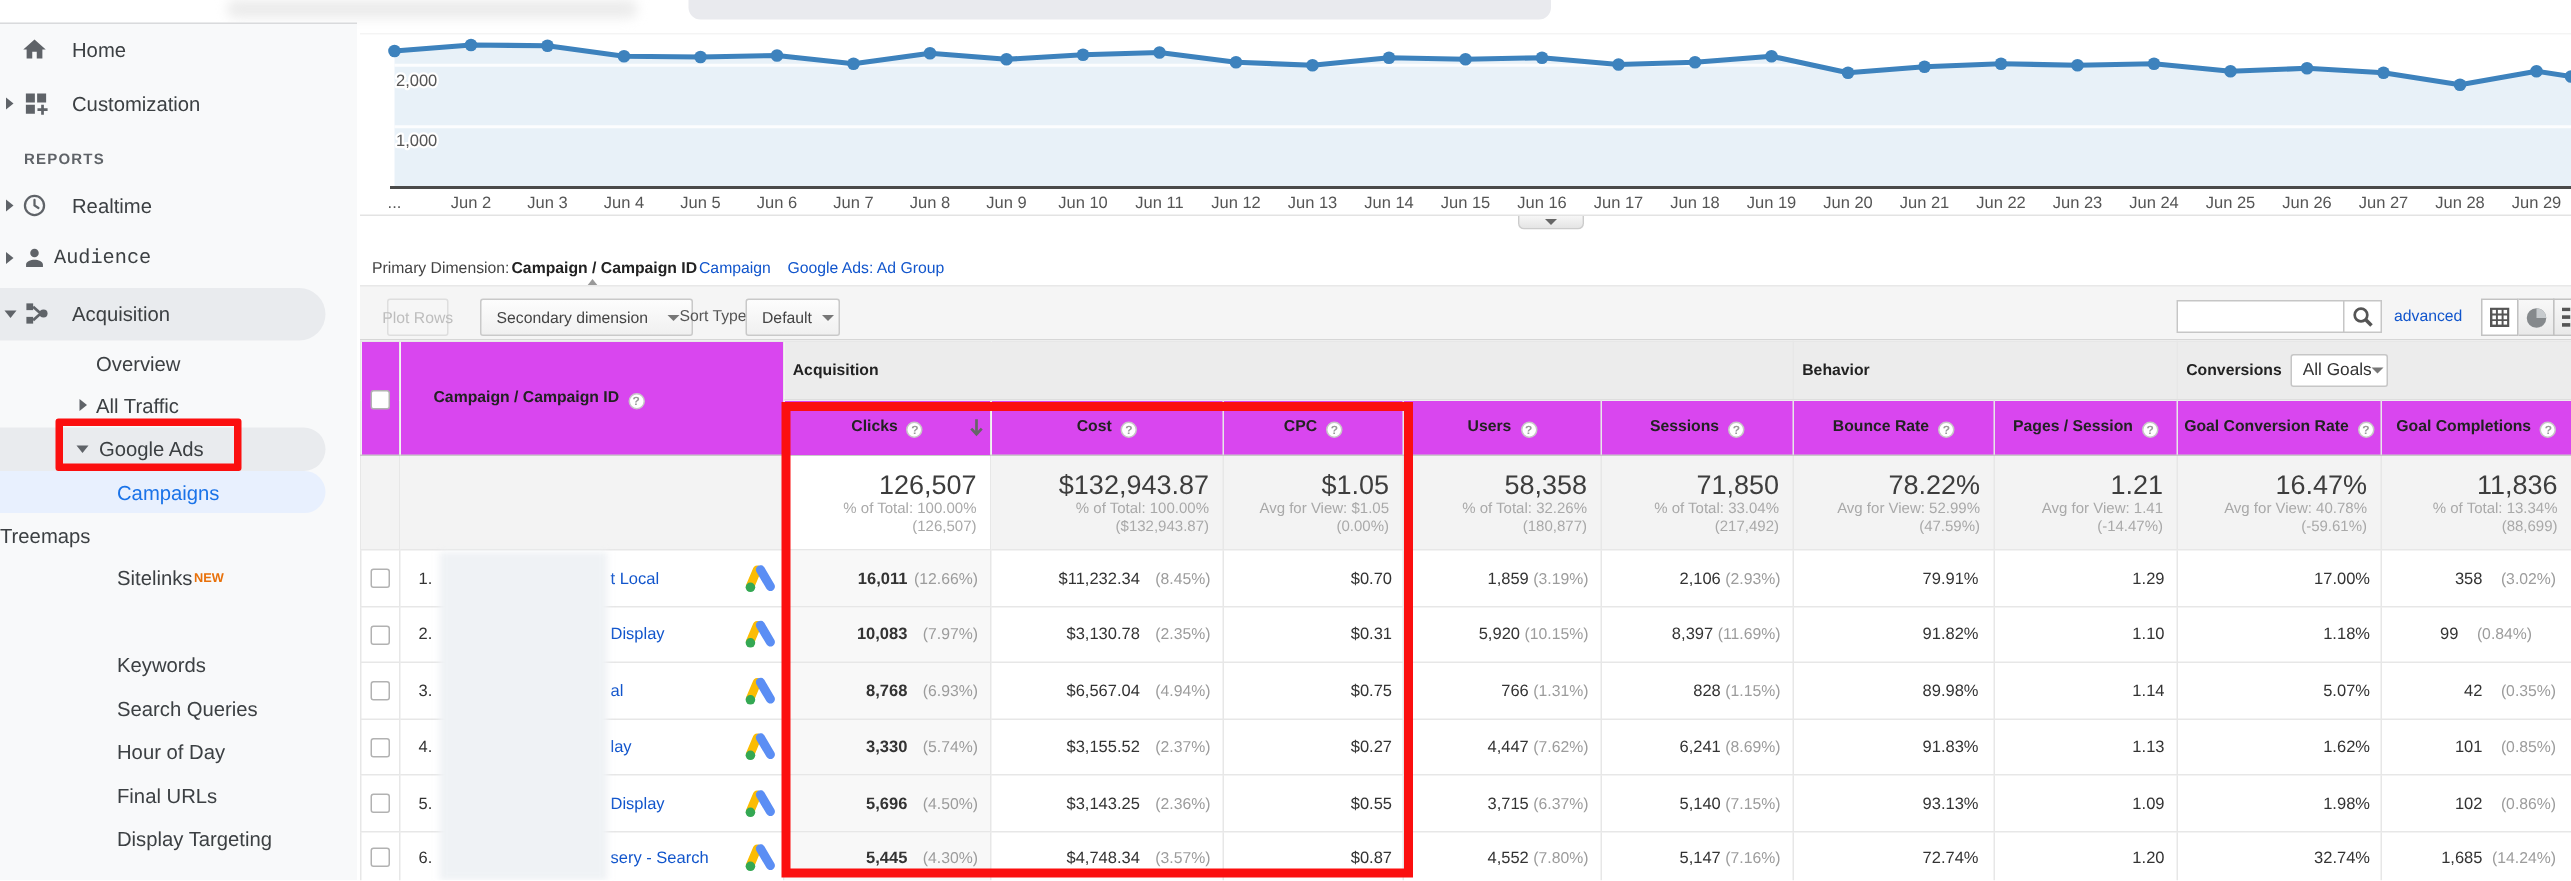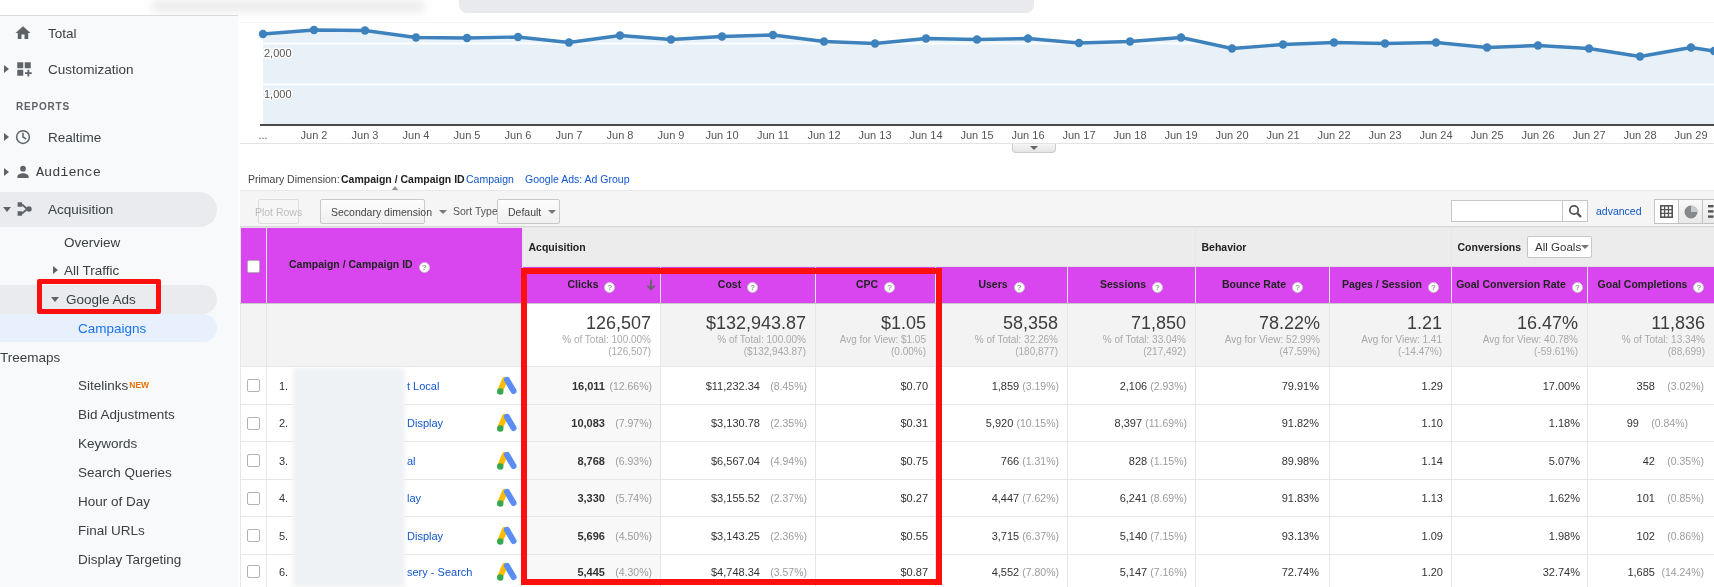--- a/index.html
+++ b/index.html
@@ -23,21 +23,21 @@
 
   
   .pd { font-size:10.5px; color:#444; }
   .lnk { color:#1155cc; }
 
   
   #tbar { left:240px; top:190px; width:1474px; height:37px; background:#f5f5f5; border-top:1px solid #e8e8e8; border-bottom:1px solid #d6d6d6; }
   .btn { position:absolute; height:25px; border:1px solid #c9c9c9; border-radius:2px; background:linear-gradient(#fdfdfd,#f0f0f0); font-size:10.5px; color:#444; display:flex; align-items:center; justify-content:center; white-space:nowrap; }
   .btn .cd { width:0; height:0; border-top:4px solid #777; border-left:4px solid transparent; border-right:4px solid transparent; margin-left:7px; }
   #plotrows { left:18px; top:8px; width:41px; background:#f6f6f6; border-color:#dedede; color:#bdbdbd; }
-  #secdim { left:80px; top:8px; width:105px; justify-content:space-between; padding:0 8px 0 10px; }
+  #secdim { left:80px; top:8px; width:142px; justify-content:space-between; padding:0 8px 0 10px; }
   #sortlab { position:absolute; left:213px; top:14px; font-size:10.5px; color:#555; }
   #defbtn { left:257px; top:8px; width:63px; justify-content:space-between; padding:0 8px 0 10px; }
   #srch { left:1211px; top:9px; width:112px; height:22px; border:1px solid #c6c6c6; background:#fff; }
   #srchbtn { left:1322px; top:9px; width:26px; height:22px; border:1px solid #c6c6c6; background:#fff; display:flex; align-items:center; justify-content:center; }
   #adv { position:absolute; left:1356px; top:14px; font-size:10.5px; color:#1155cc; }
   .vbtn { position:absolute; top:8px; width:25px; height:25px; border:1px solid #c2c2c2; display:flex; align-items:center; justify-content:center; }
 
   
   #tbl { position:absolute; left:240px; top:227px; border-collapse:collapse; table-layout:fixed; width:1475px; background:#fff; }
   #tbl td, #tbl th { border:1px solid #e7e7e7; overflow:hidden; white-space:nowrap; }
@@ -69,21 +69,21 @@
 
   <div class="abs" id="side"></div>
   <div class="abs pill" style="top:192px;width:217px;height:35px;border-radius:0 18px 18px 0;background:#e9ebee;"></div>
   <div class="abs pill" style="top:285px;width:217px;height:29px;border-radius:0 15px 15px 0;background:#e9ebee;"></div>
   <div class="abs pill" style="top:314px;width:217px;height:28px;border-radius:0 14px 14px 0;background:#e8f0fe;"></div>
 
   <div class="sitem" style="top:21px;height:24px;">
     <svg class="sic" viewBox="0 0 24 24" fill="#5f6368">
         <path d="M10 20v-6h4v6h5v-8h3L12 3 2 12h3v8z"></path>
       </svg>
-    <span style="margin-left:48px;">Total</span>
+    <span style="margin-left:48px;">Home</span>
   </div>
   <div class="sitem" style="top:57px;height:24px;">
     <div class="car-r" style="left:4px;"></div>
     <svg class="sic" style="left:15px" viewBox="0 0 24 24" fill="#5f6368">
         <path d="M3 3h8v8H3V3zm10 0h8v8h-8V3zM3 13h8v8H3v-8zm16 0h-2.4v3.3h-3.3v2.4h3.3V22h2.4v-3.3h3.3v-2.4h-3.3v-3.3z"></path>
       </svg>
     <span style="margin-left:48px;">Customization</span>
   </div>
   <div class="sitem" style="top:96px;height:20px;font-size:10px;font-weight:bold;color:#5f6368;letter-spacing:0.8px;">
     <span style="margin-left:16px;">REPORTS</span>
@@ -127,23 +127,20 @@
   </div>
   <div class="sitem" style="top:316px;height:24px;color:#1a73e8;z-index:5;">
       <span style="margin-left:78px;">Campaigns</span>
     </div>
   <div class="sitem" style="top:345px;height:24px;">
       <span style="">Treemaps</span>
     </div>
   <div class="sitem" style="top:373px;height:24px;">
       <span style="margin-left:78px;">Sitelinks</span>
       <sup style="color:#e8710a;font-size:8.5px;font-weight:bold;margin-left:1px;">NEW</sup>
-    </div>
-  <div class="sitem" style="top:402px;height:24px;">
-      <span style="margin-left:78px;">Bid Adjustments</span>
     </div>
   <div class="sitem" style="top:431px;height:24px;">
       <span style="margin-left:78px;">Keywords</span>
     </div>
   <div class="sitem" style="top:460px;height:24px;">
       <span style="margin-left:78px;">Search Queries</span>
     </div>
   <div class="sitem" style="top:489px;height:24px;">
       <span style="margin-left:78px;">Hour of Day</span>
     </div>

